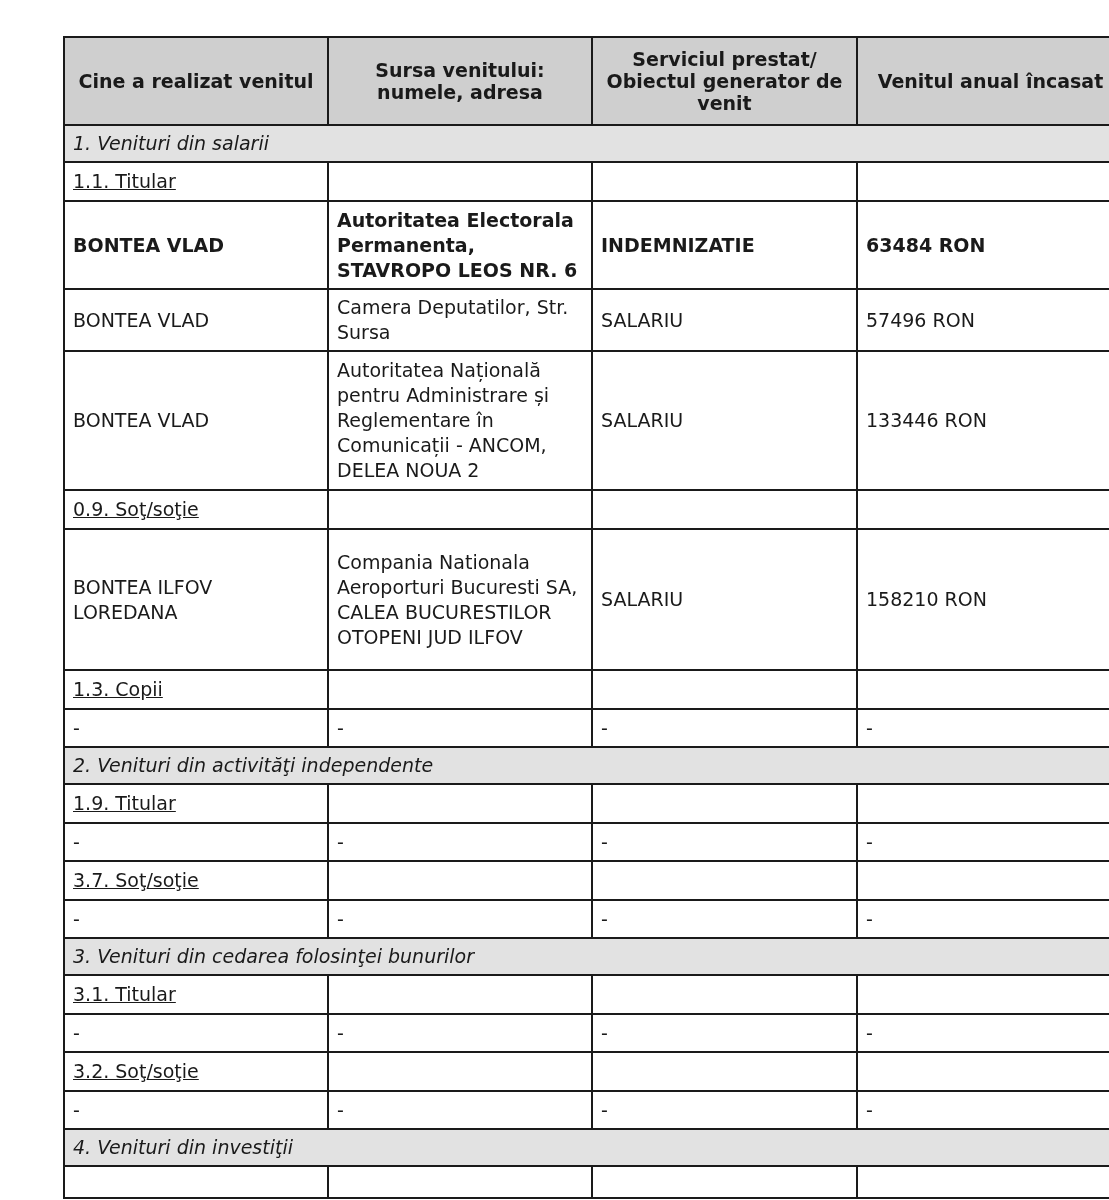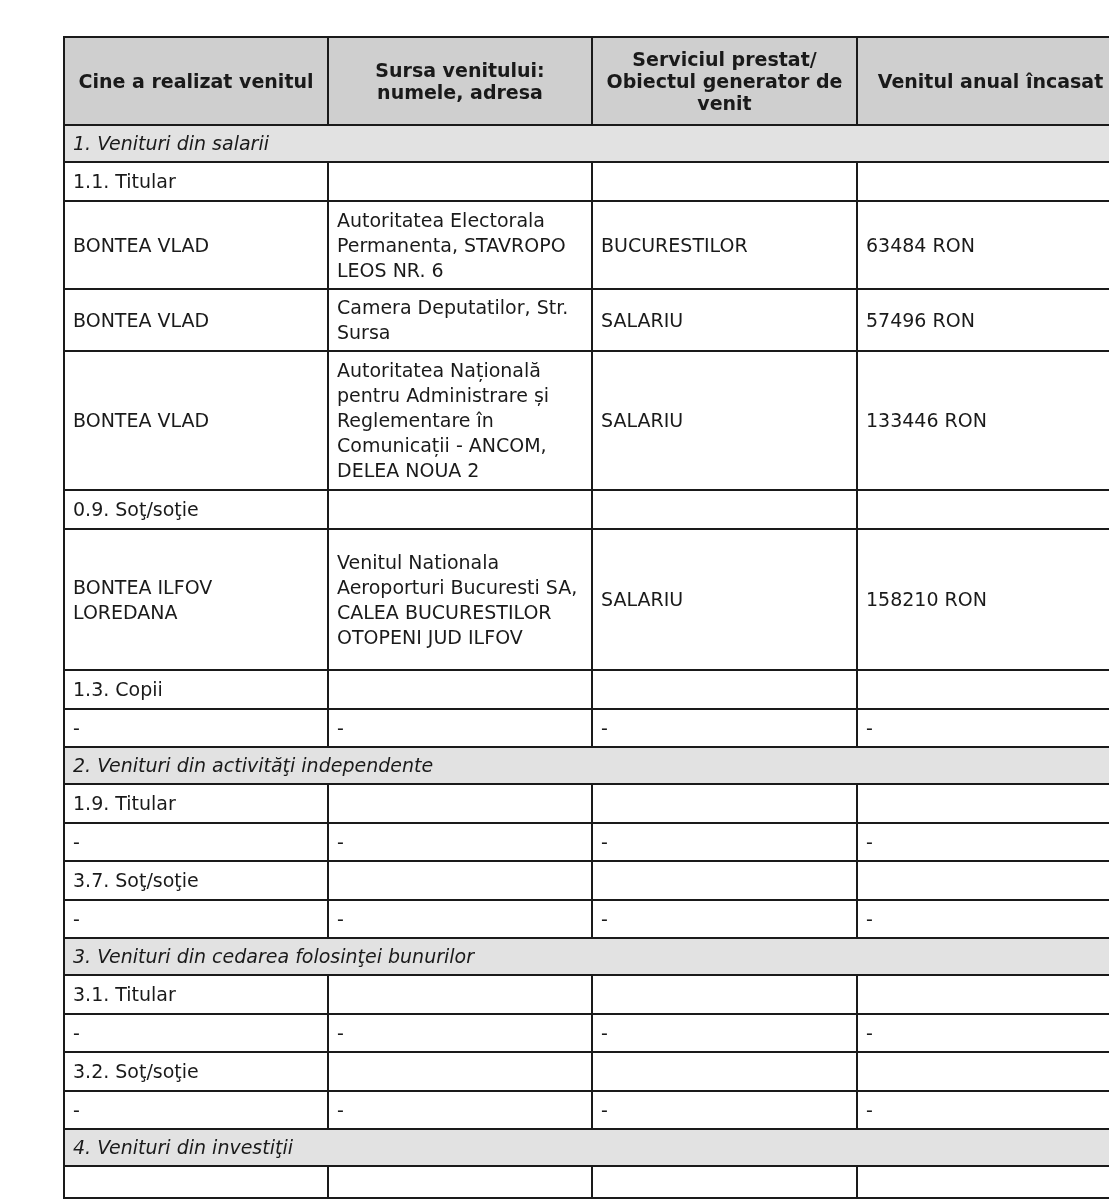--- a/index.html
+++ b/index.html
@@ -6,23 +6,23 @@
   body { width: 1109px; height: 1200px; overflow: hidden; position: relative;
          font-family: "DejaVu Sans", sans-serif; color: #1a1a1a; }
   table { position: absolute; left: 63px; top: 36px; border-collapse: collapse;
           table-layout: fixed; width: 1060px; }
   col.c1 { width: 264px; } col.c2 { width: 264px; } col.c3 { width: 265px; } col.c4 { width: 267px; }
   td, th { border: 2.5px solid #1a1a1a; padding: 0 8px; vertical-align: middle;
            font-size: 19px; line-height: 25px; text-align: left; }
   th { background: #cfcfcf; font-weight: bold; text-align: center; font-size: 19px;
        line-height: 22px; height: 86px; padding: 0 6px; }
   tr.section td { background: #e2e2e2; font-style: italic; height: 35px; }
-  tr.sub td { height: 37px; }
+  tr.sub td { height: 37px; text-decoration: underline; }
   tr.dash td { height: 36px; }
-  tr.r1 td { height: 86px; }
+  tr.r1 td { height: 86px; font-weight: bold; }
   tr.r2 td { height: 60px; }
   tr.r3 td { height: 137px; }
   tr.r4 td { height: 139px; }
   tr.partial td { height: 30px; }
 </style>
 </head>
 <body>
 
 <table>
   <colgroup>
@@ -46,21 +46,21 @@
     </tr>
     <tr class="sub">
       <td>1.1. Titular</td>
       <td></td>
       <td></td>
       <td></td>
     </tr>
     <tr class="r1">
       <td>BONTEA VLAD</td>
       <td>Autoritatea Electorala Permanenta, STAVROPO LEOS NR. 6</td>
-      <td>BUCURESTILOR</td>
+      <td>INDEMNIZATIE</td>
       <td>63484 RON</td>
     </tr>
     <tr class="r2">
       <td>BONTEA VLAD</td>
       <td>Camera Deputatilor, Str. Sursa</td>
       <td>SALARIU</td>
       <td>57496 RON</td>
     </tr>
     <tr class="r3">
       <td>BONTEA VLAD</td>
@@ -69,21 +69,21 @@
       <td>133446 RON</td>
     </tr>
     <tr class="sub">
       <td>0.9. Soţ/soţie</td>
       <td></td>
       <td></td>
       <td></td>
     </tr>
     <tr class="r4">
       <td>BONTEA ILFOV LOREDANA</td>
-      <td>Venitul Nationala Aeroporturi Bucuresti SA, CALEA BUCURESTILOR OTOPENI JUD ILFOV</td>
+      <td>Compania Nationala Aeroporturi Bucuresti SA, CALEA BUCURESTILOR OTOPENI JUD ILFOV</td>
       <td>SALARIU</td>
       <td>158210 RON</td>
     </tr>
     <tr class="sub">
       <td>1.3. Copii</td>
       <td></td>
       <td></td>
       <td></td>
     </tr>
     <tr class="dash">

